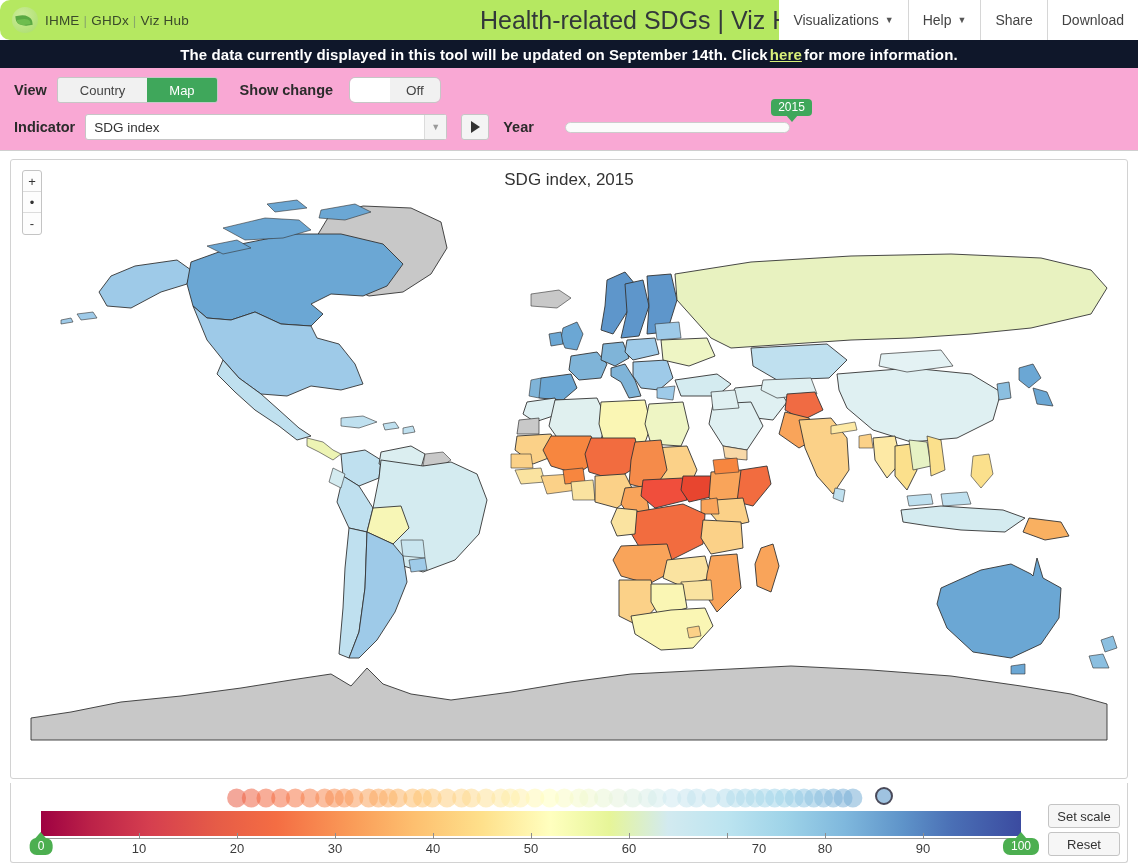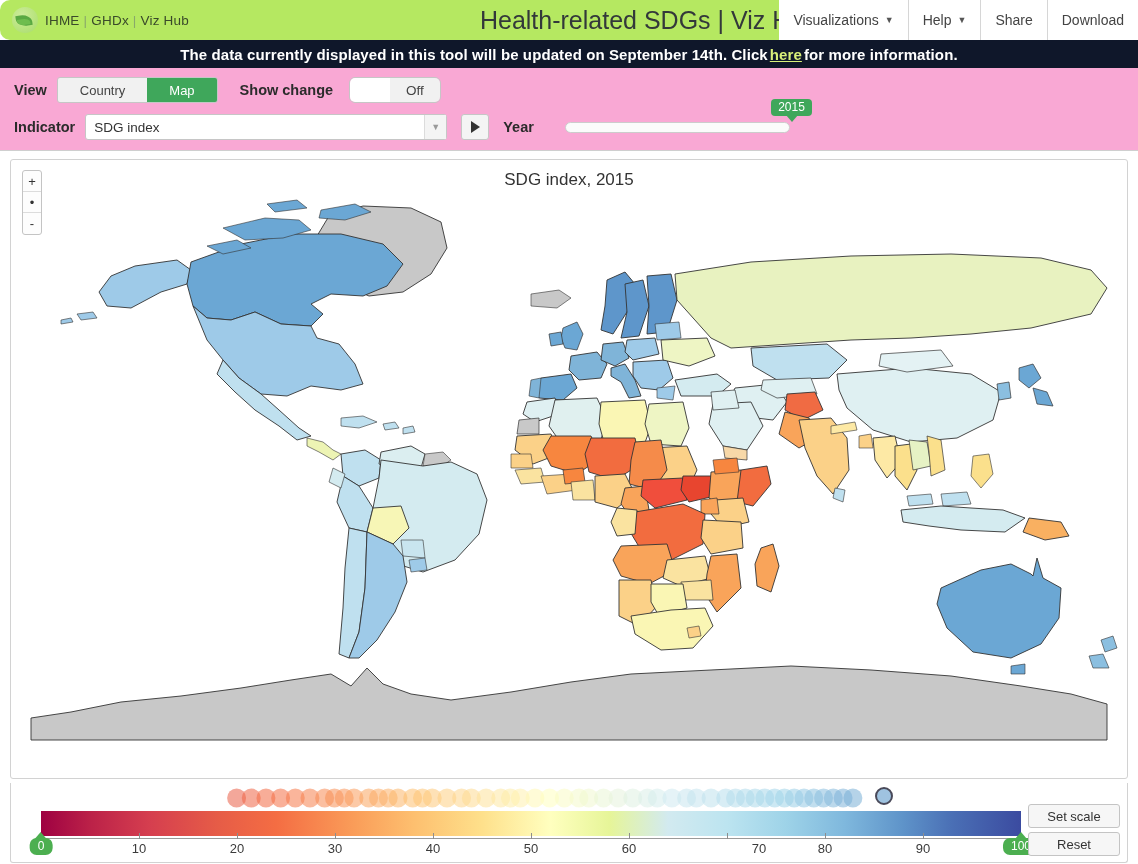--- a/index.html
+++ b/index.html
@@ -320,21 +320,21 @@
     border-left: 6px solid transparent;
     border-right: 6px solid transparent;
     border-bottom: 7px solid #4caf50;
   }
   .legbtns {
     position: absolute;
     right: 7px; top: 21px;
     display: flex; flex-direction: column; gap: 4px;
   }
   .legbtn {
-    width: 92px; height: 24px;
+    width: 72px; height: 24px;
     border: 1px solid #c4c4c4;
     border-radius: 3px;
     background: #f6f6f6;
     font-size: 13px; color: #333;
     display: flex; align-items: center; justify-content: center;
     cursor: pointer;
   }
   .sel-dot {
     position: absolute;
     width: 18px; height: 18px;

